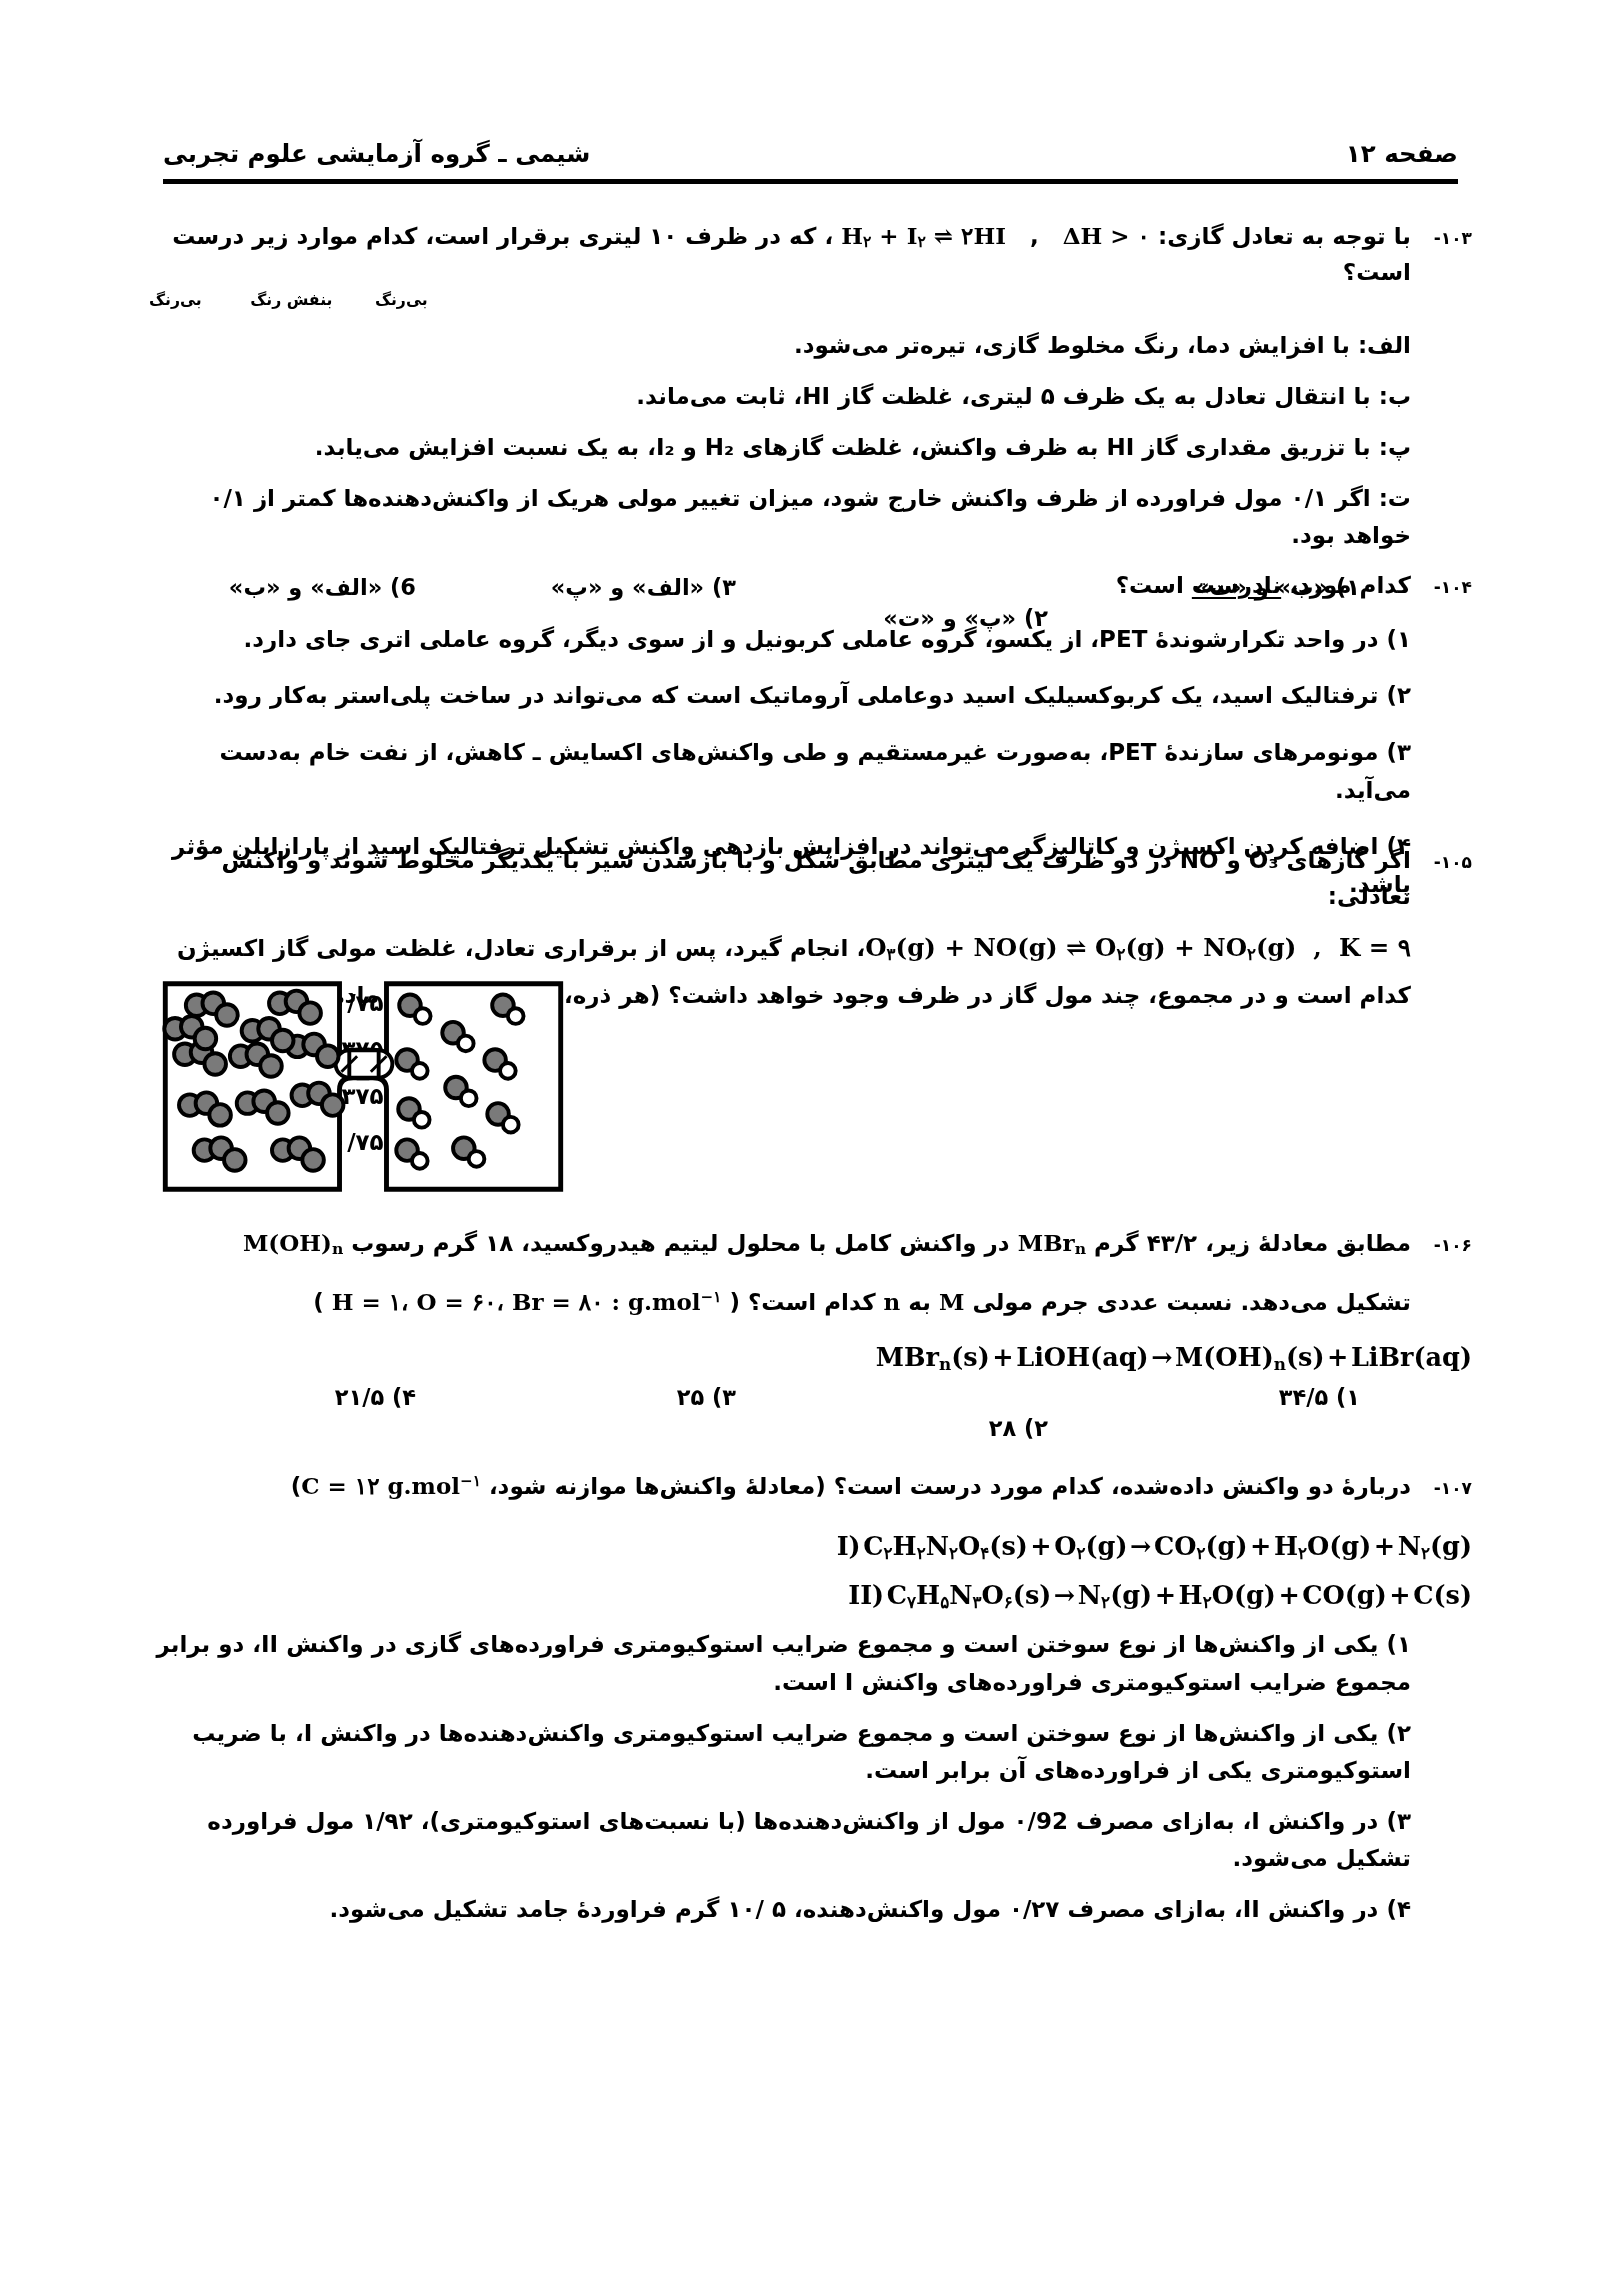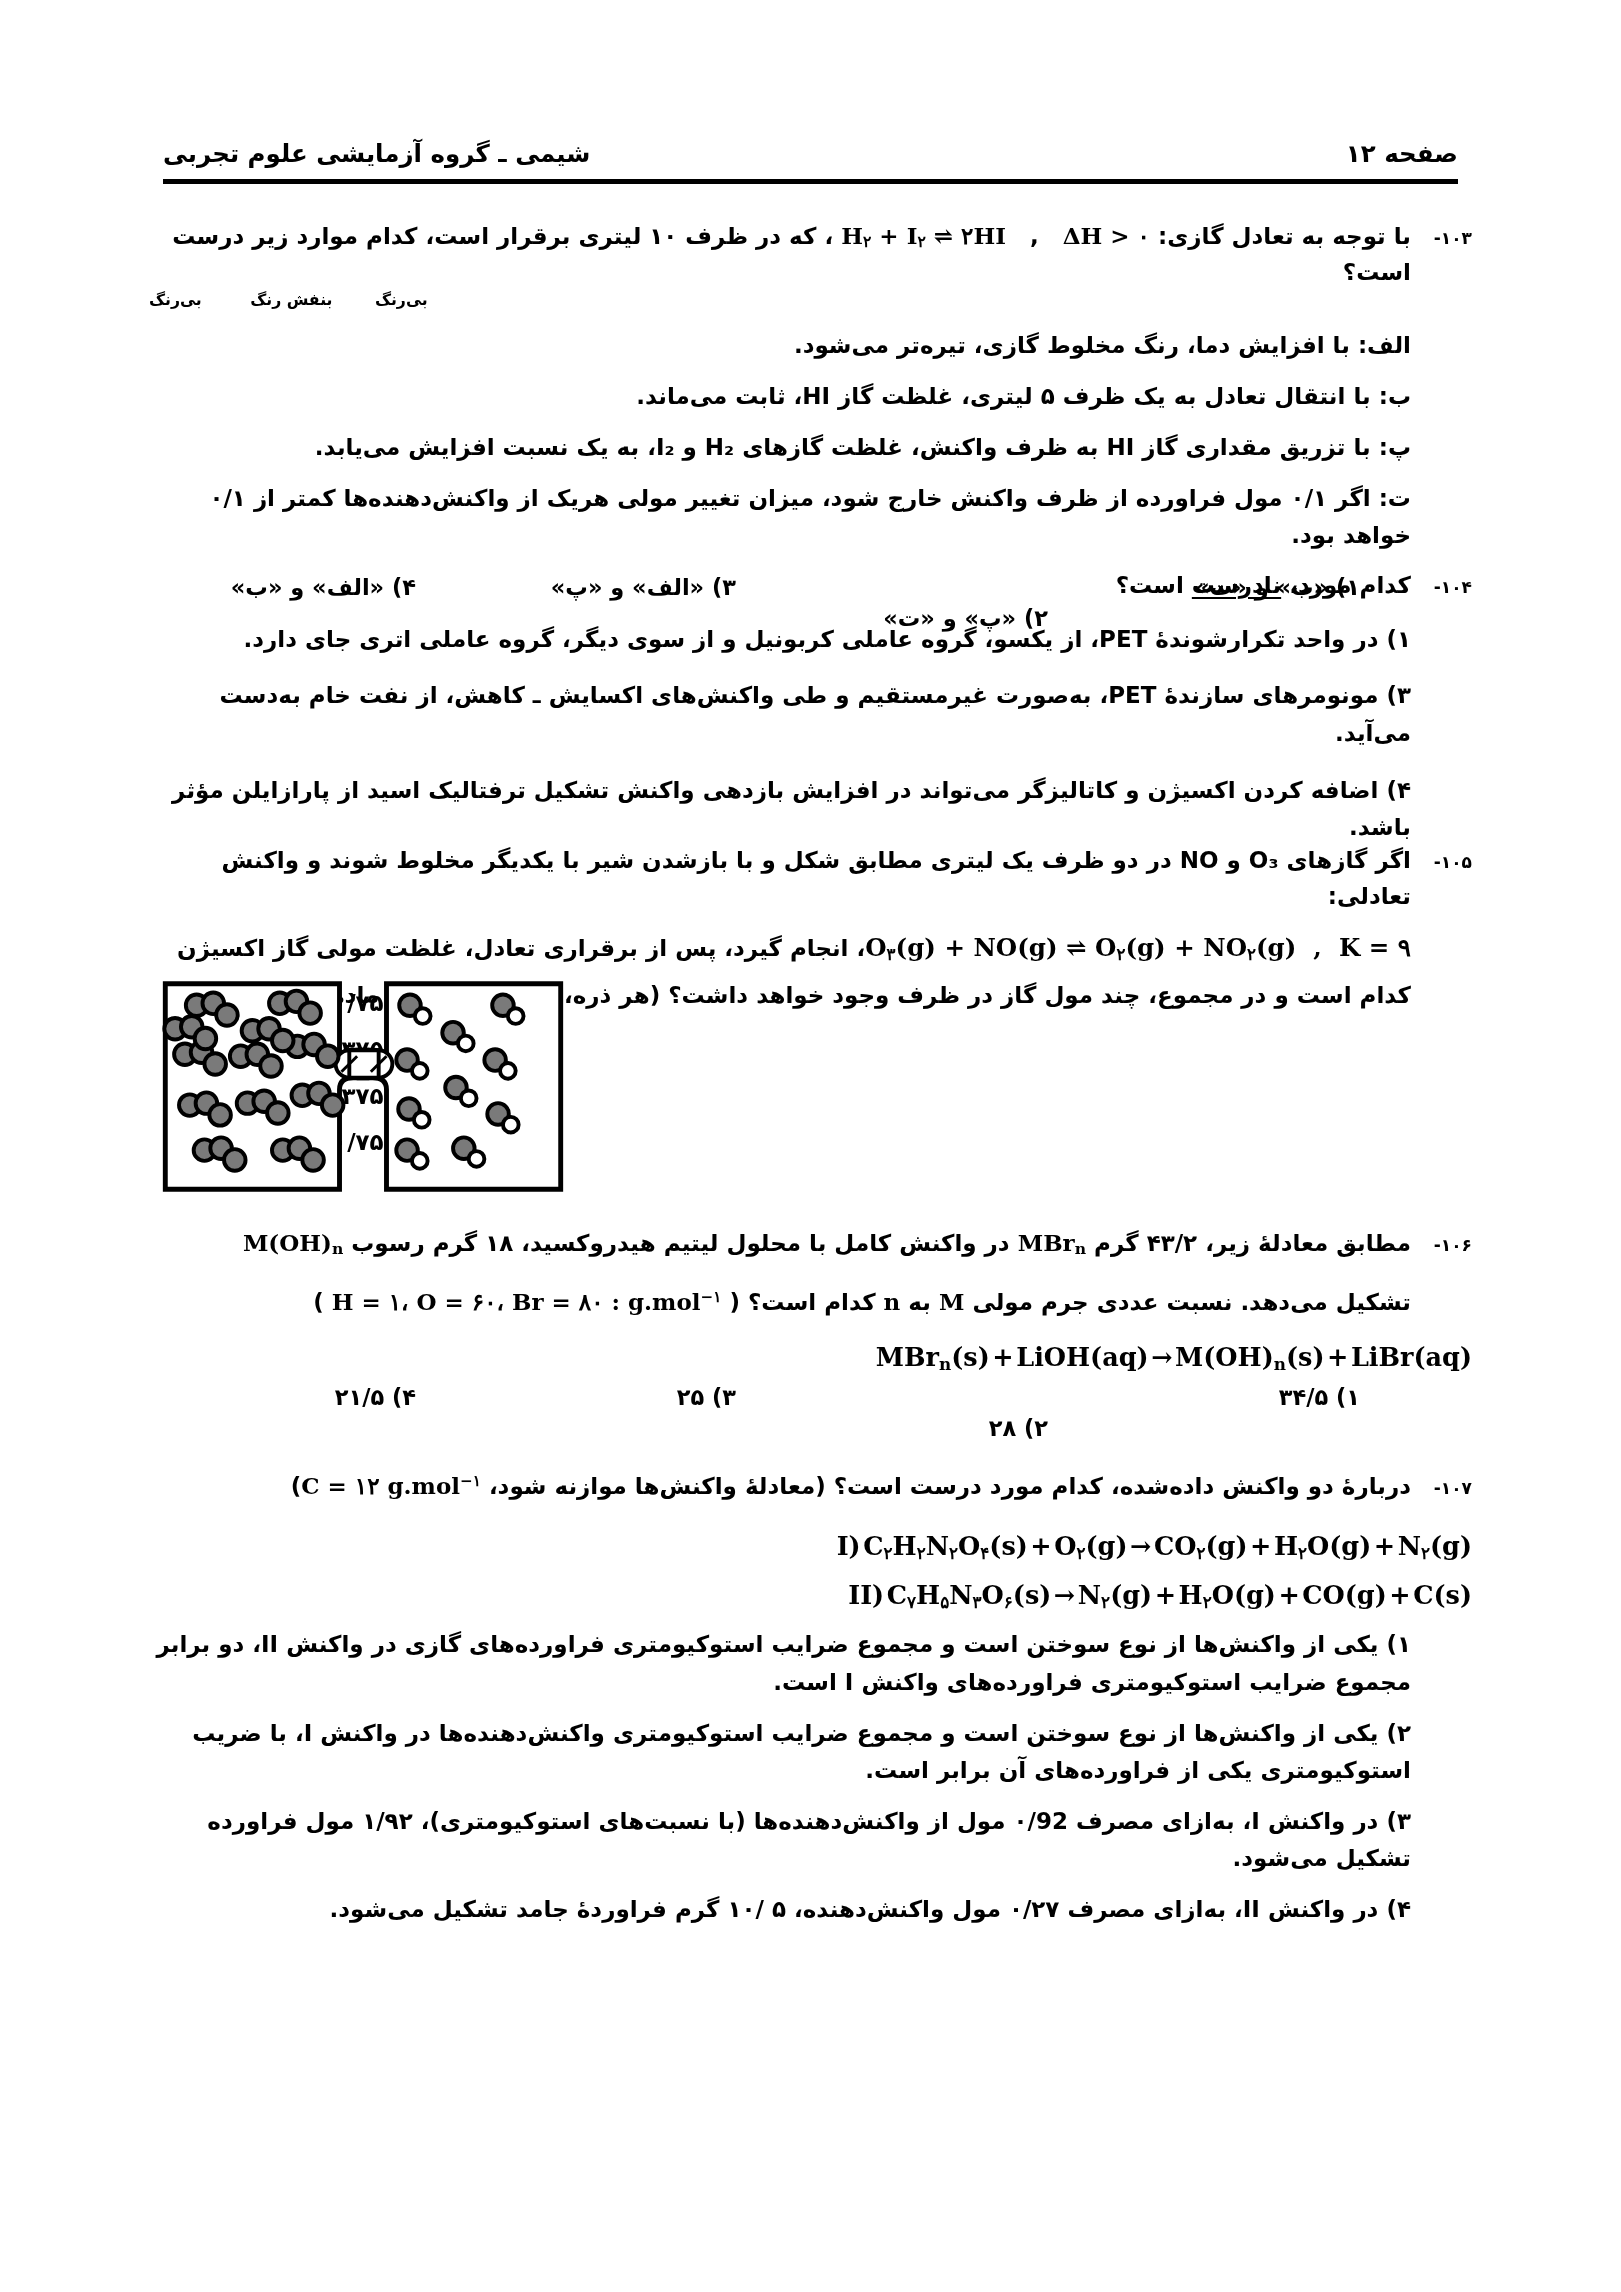--- a/index.html
+++ b/index.html
@@ -187,30 +187,31 @@
 
     <div class="line b" style="margin-top:17.6px;">الف: با افزایش دما، رنگ مخلوط گازی، تیره‌تر می‌شود.</div>
     <div class="line b">ب: با انتقال تعادل به یک ظرف ۵ لیتری، غلظت گاز HI، ثابت می‌ماند.</div>
     <div class="line b">پ: با تزریق مقداری گاز HI به ظرف واکنش، غلظت گازهای H₂ و I₂، به یک نسبت افزایش می‌یابد.</div>
     <div class="line b">ت: اگر ۰/۱ مول فراورده از ظرف واکنش خارج شود، میزان تغییر مولی هریک از واکنش‌دهنده‌ها کمتر از ۰/۱ خواهد بود.</div>
 
     <div class="opts four" style="margin-top:19.6px;">
       <div class="opt">۱) «ب» و «ت»</div>
       <div class="opt">۲) «پ» و «ت»</div>
       <div class="opt">۳) «الف» و «پ»</div>
-      <div class="opt">۴) «الف» و «ب»</div>
+      <div class="opt">6) «الف» و «ب»</div>
     </div>
   </div>
 
   <div class="q" style="top:568px;">
     <div class="q-head">
       <span class="q-num">۱۰۴-</span>
       <span class="q-text"><span>کدام مورد، </span><span class="underline">نادرست</span><span> است؟</span></span>
     </div>
     <div class="line b" style="margin-top:17px;">۱) در واحد تکرارشوندهٔ PET، از یکسو، گروه عاملی کربونیل و از سوی دیگر، گروه عاملی اتری جای دارد.</div>
+    <div class="line b" style="margin-top:19.6px;">۲) ترفتالیک اسید، یک کربوکسیلیک اسید دوعاملی آروماتیک است که می‌تواند در ساخت پلی‌استر به‌کار رود.</div>
     <div class="line b" style="margin-top:19.6px;">۳) مونومرهای سازندهٔ PET، به‌صورت غیرمستقیم و طی واکنش‌های اکسایش ـ کاهش، از نفت خام به‌دست می‌آید.</div>
     <div class="line b" style="margin-top:19.6px;">۴) اضافه کردن اکسیژن و کاتالیزگر می‌تواند در افزایش بازدهی واکنش تشکیل ترفتالیک اسید از پارازایلن مؤثر باشد.</div>
   </div>
 
   <div class="q" style="top:843px;">
     <div class="q-head">
       <span class="q-num">۱۰۵-</span>
       <span class="q-text">اگر گازهای O₃ و NO در دو ظرف یک لیتری مطابق شکل و با بازشدن شیر با یکدیگر مخلوط شوند و واکنش تعادلی:</span>
     </div>
     <div class="line b" style="margin-top:13.7px;">

